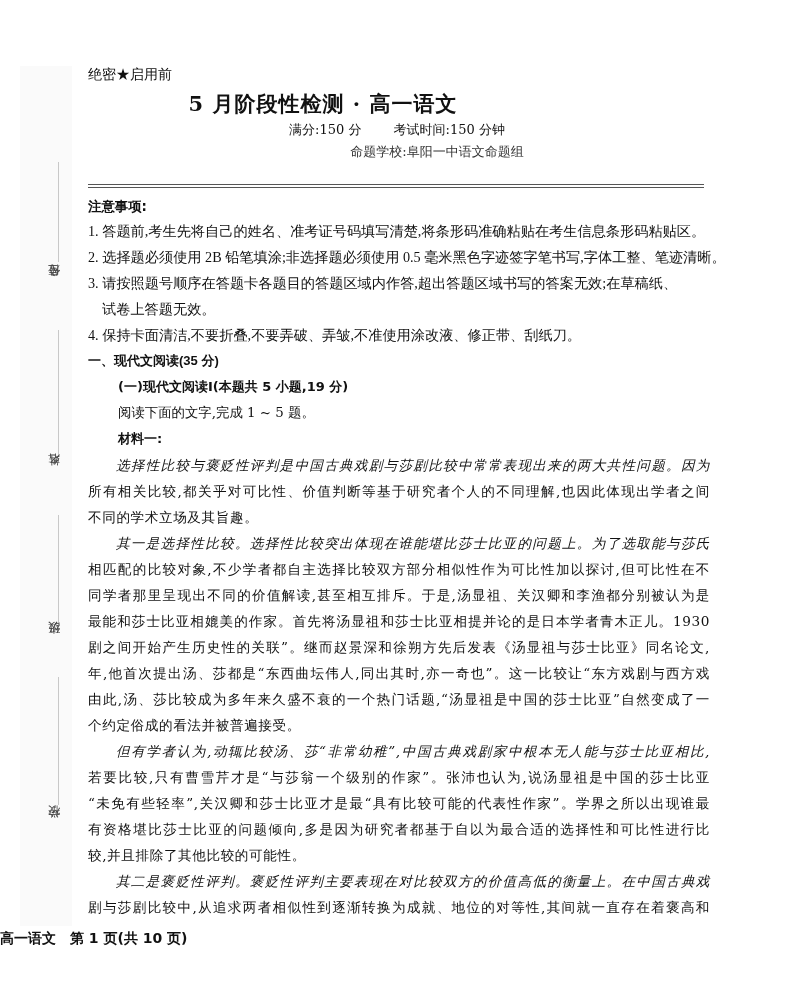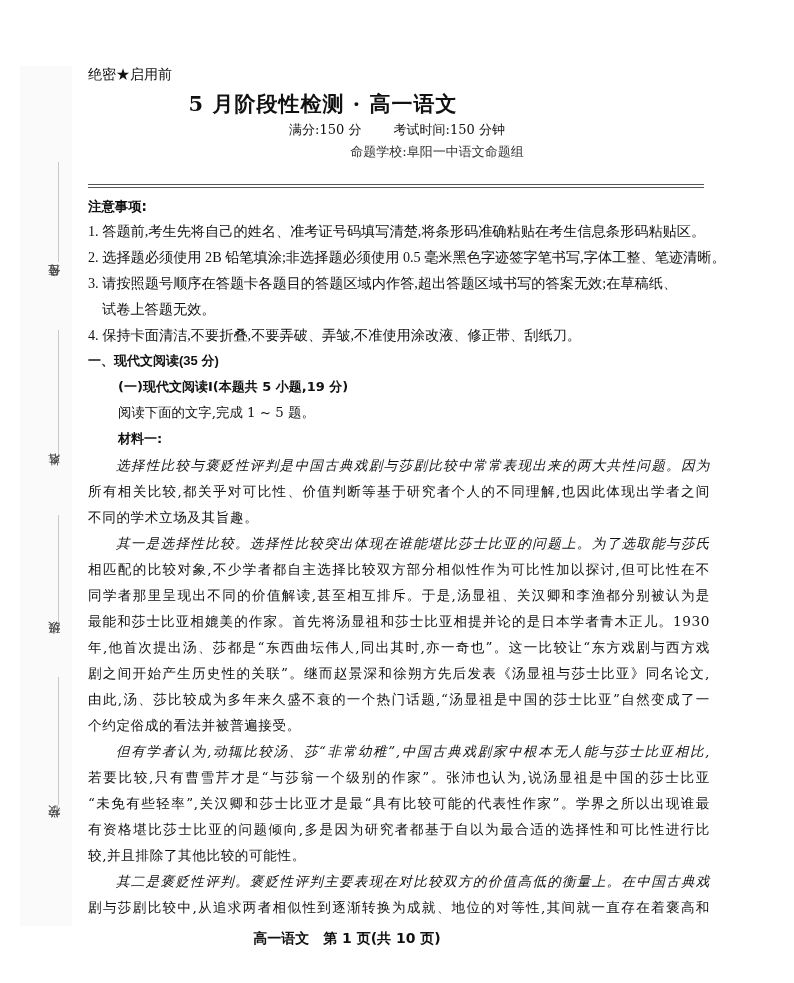--- a/index.html
+++ b/index.html
@@ -25,21 +25,21 @@
   .notice-title { font-weight: bold; font-family: "DejaVu Sans", sans-serif; height: 22px; line-height: 22px; }
   .line { height: 26px; line-height: 26px; white-space: nowrap; }
   .notice { font-family: "Liberation Serif", serif; font-size: 14.2px; }
   .indent1 { padding-left: 14px; }
   .sec { font-weight: bold; font-family: Liberation Sans, sans-serif; font-size: 13px; }
   .sub-sec { padding-left: 30px; font-weight: bold; font-family: "DejaVu Sans", sans-serif; font-size: 13px; }
   .instr { padding-left: 30px; }
   .para { text-align: justify; text-align-last: justify; font-size: 13.6px; letter-spacing: 0.6px; }
   .para.first { text-indent: 28px; font-style: italic; }
   .para.last { text-align-last: left; }
-  .footer { position: absolute; left: 0; width: 694px; top: 930px; text-align: center; font-size: 14px; font-weight: bold;
+  .footer { position: absolute; left: 0; width: 694px; top: 930px; text-align: left; font-size: 14px; font-weight: bold;
             font-family: "DejaVu Sans", sans-serif; }
 </style>
 </head>
 <body>
 
 <div class="margin-strip"></div>
 <div class="margin-line" style="top:162px;height:100px"></div>
 <div class="margin-label" style="top:264px;height:44px">座位号</div>
 <div class="margin-line" style="top:330px;height:126px"></div>
 <div class="margin-label" style="top:460px;height:30px">姓名</div>
@@ -74,22 +74,22 @@
   <div>
     <div class="line para first">选择性比较与褒贬性评判是中国古典戏剧与莎剧比较中常常表现出来的两大共性问题。因为</div>
     <div class="line para">所有相关比较,都关乎对可比性、价值判断等基于研究者个人的不同理解,也因此体现出学者之间</div>
     <div class="line para last">不同的学术立场及其旨趣。</div>
   </div>
   <div>
     <div class="line para first">其一是选择性比较。选择性比较突出体现在谁能堪比莎士比亚的问题上。为了选取能与莎氏</div>
     <div class="line para">相匹配的比较对象,不少学者都自主选择比较双方部分相似性作为可比性加以探讨,但可比性在不</div>
     <div class="line para">同学者那里呈现出不同的价值解读,甚至相互排斥。于是,汤显祖、关汉卿和李渔都分别被认为是</div>
     <div class="line para">最能和莎士比亚相媲美的作家。首先将汤显祖和莎士比亚相提并论的是日本学者青木正儿。1930</div>
+    <div class="line para">剧之间开始产生历史性的关联”。继而赵景深和徐朔方先后发表《汤显祖与莎士比亚》同名论文,</div>
     <div class="line para">年,他首次提出汤、莎都是“东西曲坛伟人,同出其时,亦一奇也”。这一比较让“东方戏剧与西方戏</div>
-    <div class="line para">剧之间开始产生历史性的关联”。继而赵景深和徐朔方先后发表《汤显祖与莎士比亚》同名论文,</div>
     <div class="line para">由此,汤、莎比较成为多年来久盛不衰的一个热门话题,“汤显祖是中国的莎士比亚”自然变成了一</div>
     <div class="line para last">个约定俗成的看法并被普遍接受。</div>
   </div>
   <div>
     <div class="line para first">但有学者认为,动辄比较汤、莎“非常幼稚”,中国古典戏剧家中根本无人能与莎士比亚相比,</div>
     <div class="line para">若要比较,只有曹雪芹才是“与莎翁一个级别的作家”。张沛也认为,说汤显祖是中国的莎士比亚</div>
     <div class="line para">“未免有些轻率”,关汉卿和莎士比亚才是最“具有比较可能的代表性作家”。学界之所以出现谁最</div>
     <div class="line para">有资格堪比莎士比亚的问题倾向,多是因为研究者都基于自以为最合适的选择性和可比性进行比</div>
     <div class="line para last">较,并且排除了其他比较的可能性。</div>
   </div>

